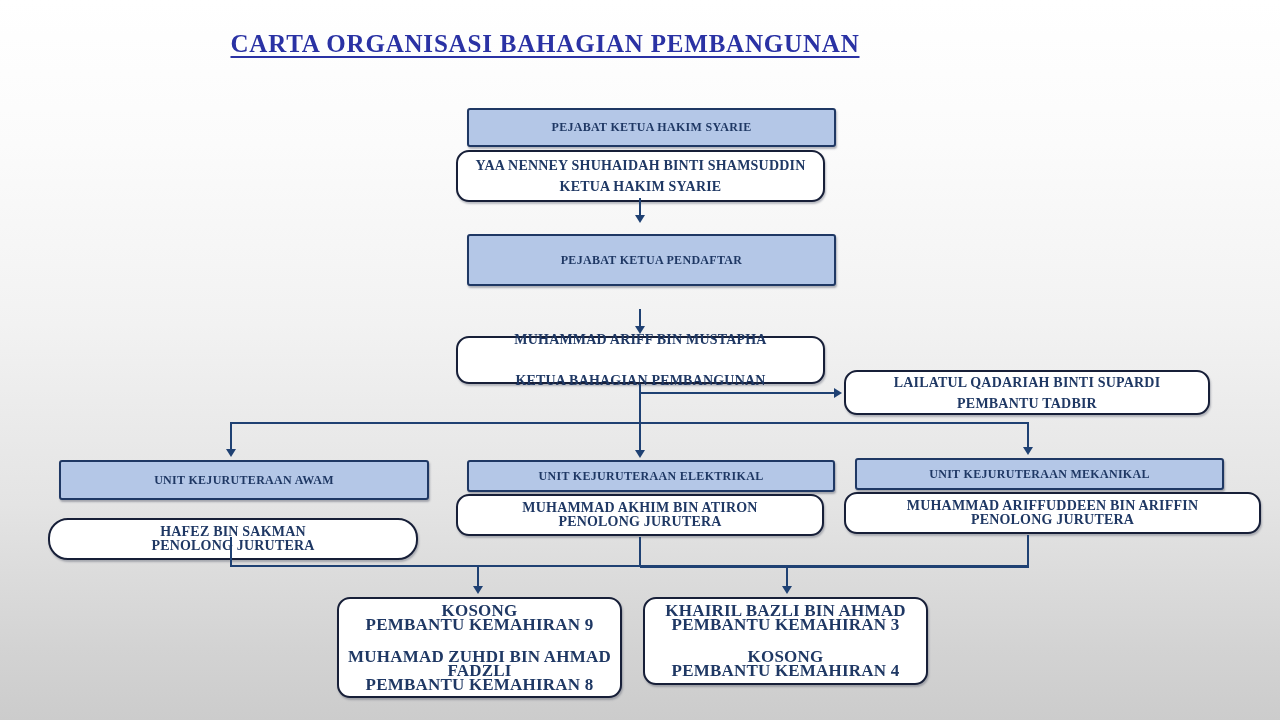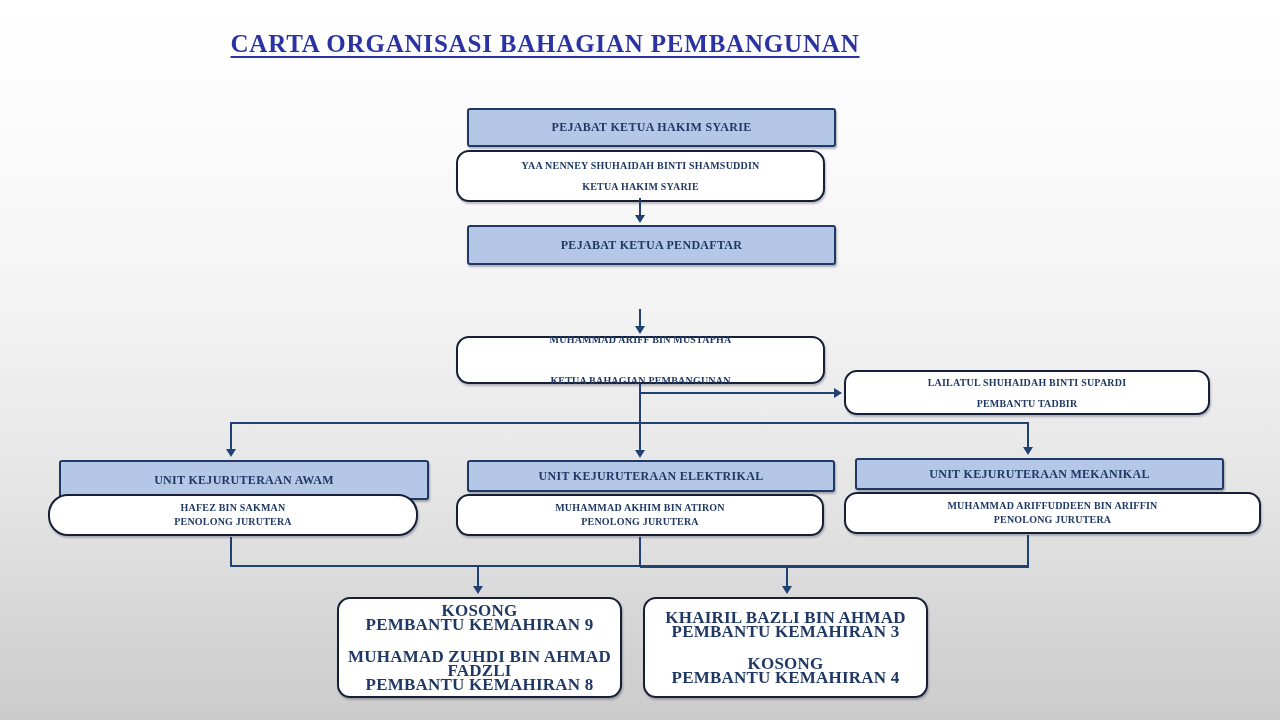--- a/index.html
+++ b/index.html
@@ -17,21 +17,21 @@
     text-decoration:underline;text-decoration-thickness:2px;text-underline-offset:4px;padding-left:7px;
   }
   .box-header{
     position:absolute;background:#b4c7e7;border:2.5px solid #1f3864;border-radius:3px;
     color:#1f3864;font-weight:bold;font-size:12px;letter-spacing:0.3px;
     display:flex;align-items:center;justify-content:center;text-align:center;
     box-shadow:1px 2px 2px rgba(40,45,70,0.35);box-sizing:border-box;margin-left:11px;
   }
   .box-white{
     position:absolute;background:#ffffff;border:2px solid #171f38;border-radius:13px;
-    color:#1f3864;font-weight:bold;font-size:10px;letter-spacing:0.2px;
+    color:#1f3864;font-weight:bold;font-size:14px;letter-spacing:0.2px;
     display:flex;flex-direction:column;align-items:center;justify-content:center;text-align:center;
     box-shadow:1px 2px 2px rgba(40,45,70,0.3);box-sizing:border-box;
   }
   .loose{line-height:21px;}
   .tight{line-height:14.5px;}
   .staff{line-height:14px;font-size:17px;}
   .staff .grp2{margin-top:18px;}
   .vline,.hline{position:absolute;background:#1f4173;}
   .vline{width:2px;}
   .hline{height:2px;}
@@ -57,53 +57,53 @@
     <span>PEJABAT KETUA HAKIM SYARIE</span>
   </div>
   <div class="box-white loose" style="left:456px;top:150px;width:369px;height:52px;">
     <span>YAA NENNEY SHUHAIDAH BINTI SHAMSUDDIN</span>
     <span>KETUA HAKIM SYARIE</span>
   </div>
 
   <div class="vline" style="left:639px;top:198px;height:18px;"></div>
   <div class="arr-down" style="left:635px;top:215px;"></div>
 
-  <div class="box-header" style="left:456px;top:225px;width:369px;height:40px;">
+  <div class="box-header" style="left:456px;top:234px;width:369px;height:52px;">
     <span>PEJABAT KETUA PENDAFTAR</span>
   </div>
 
   <div class="vline" style="left:639px;top:309px;height:17px;"></div>
   <div class="arr-down" style="left:635px;top:326px;"></div>
 
   <div class="box-white loose" style="left:456px;top:336px;width:369px;height:48px;gap:20px;">
     <span>MUHAMMAD ARIFF BIN MUSTAPHA</span>
     <span>KETUA BAHAGIAN PEMBANGUNAN</span>
   </div>
 
   <div class="vline" style="left:639px;top:384px;height:67px;"></div>
   <div class="arr-down" style="left:635px;top:450px;"></div>
 
   <div class="hline" style="left:640px;top:392px;width:195px;"></div>
   <div class="arr-right" style="left:834px;top:388px;"></div>
 
   <div class="box-white loose" style="left:844px;top:370px;width:366px;height:45px;">
-    <span>LAILATUL SHUHAIDAH BINTI SUPARDI</span>
+    <span>LAILATUL QADARIAH BINTI SUPARDI</span>
     <span>PEMBANTU TADBIR</span>
   </div>
 
   <div class="hline" style="left:231px;top:422px;width:798px;"></div>
   <div class="vline" style="left:230px;top:422px;height:28px;"></div>
   <div class="arr-down" style="left:226px;top:449px;"></div>
   <div class="vline" style="left:1027px;top:422px;height:26px;"></div>
   <div class="arr-down" style="left:1023px;top:447px;"></div>
 
   <div class="box-header" style="left:48px;top:460px;width:370px;height:40px;">
     <span>UNIT KEJURUTERAAN AWAM</span>
   </div>
-  <div class="box-white tight" style="left:48px;top:494px;width:370px;height:42px;border-radius:20px;">
+  <div class="box-white tight" style="left:48px;top:518px;width:370px;height:42px;border-radius:20px;">
     <span>HAFEZ BIN SAKMAN</span>
     <span>PENOLONG JURUTERA</span>
   </div>
 
   <div class="box-header" style="left:456px;top:460px;width:368px;height:32px;justify-content:center;">
     <span>UNIT KEJURUTERAAN ELEKTRIKAL</span>
   </div>
   <div class="box-white tight" style="left:456px;top:494px;width:368px;height:42px;text-align:right;">
     <span>MUHAMMAD AKHIM BIN ATIRON</span>
     <span>PENOLONG JURUTERA</span>
@@ -128,20 +128,20 @@
   <div class="vline" style="left:786px;top:565px;height:22px;"></div>
   <div class="arr-down" style="left:782px;top:586px;"></div>
 
   <div class="box-white staff" style="left:337px;top:597px;width:285px;height:101px;">
     <span>KOSONG</span>
     <span>PEMBANTU KEMAHIRAN 9</span>
     <span class="grp2">MUHAMAD ZUHDI BIN AHMAD FADZLI</span>
     <span>PEMBANTU KEMAHIRAN 8</span>
   </div>
 
-  <div class="box-white staff" style="left:643px;top:597px;width:285px;height:101px;">
+  <div class="box-white staff" style="left:643px;top:597px;width:285px;height:88px;">
     <span>KHAIRIL BAZLI BIN AHMAD</span>
     <span>PEMBANTU KEMAHIRAN 3</span>
     <span class="grp2">KOSONG</span>
     <span>PEMBANTU KEMAHIRAN 4</span>
   </div>
 
 </div>
 
 </body></html>

